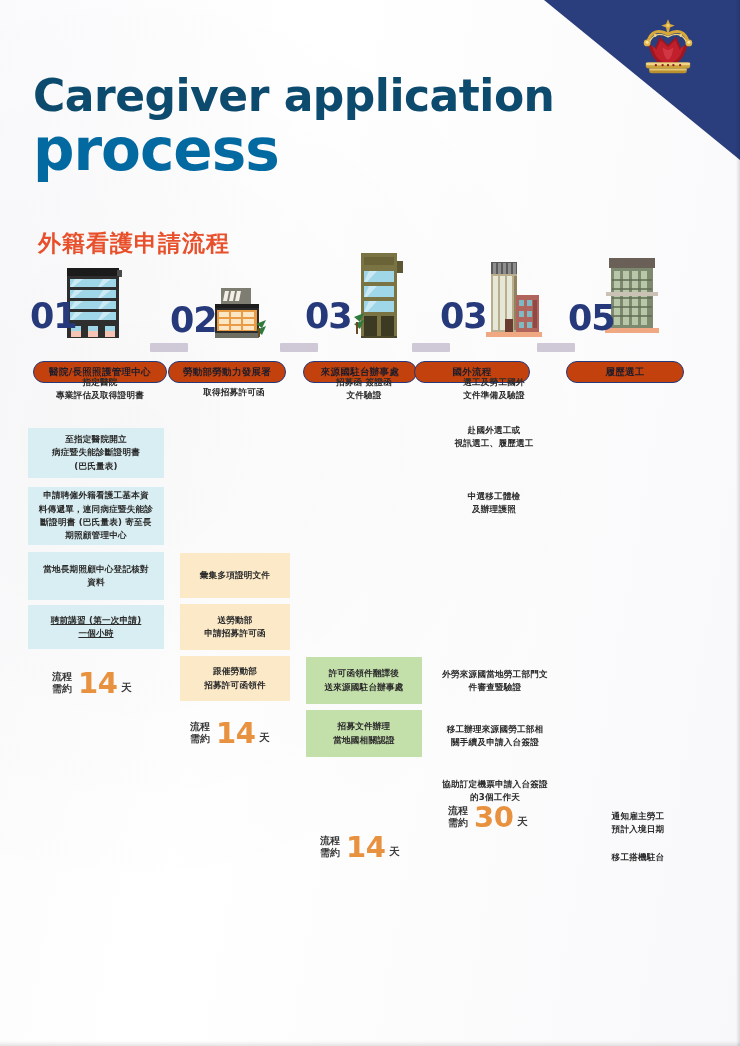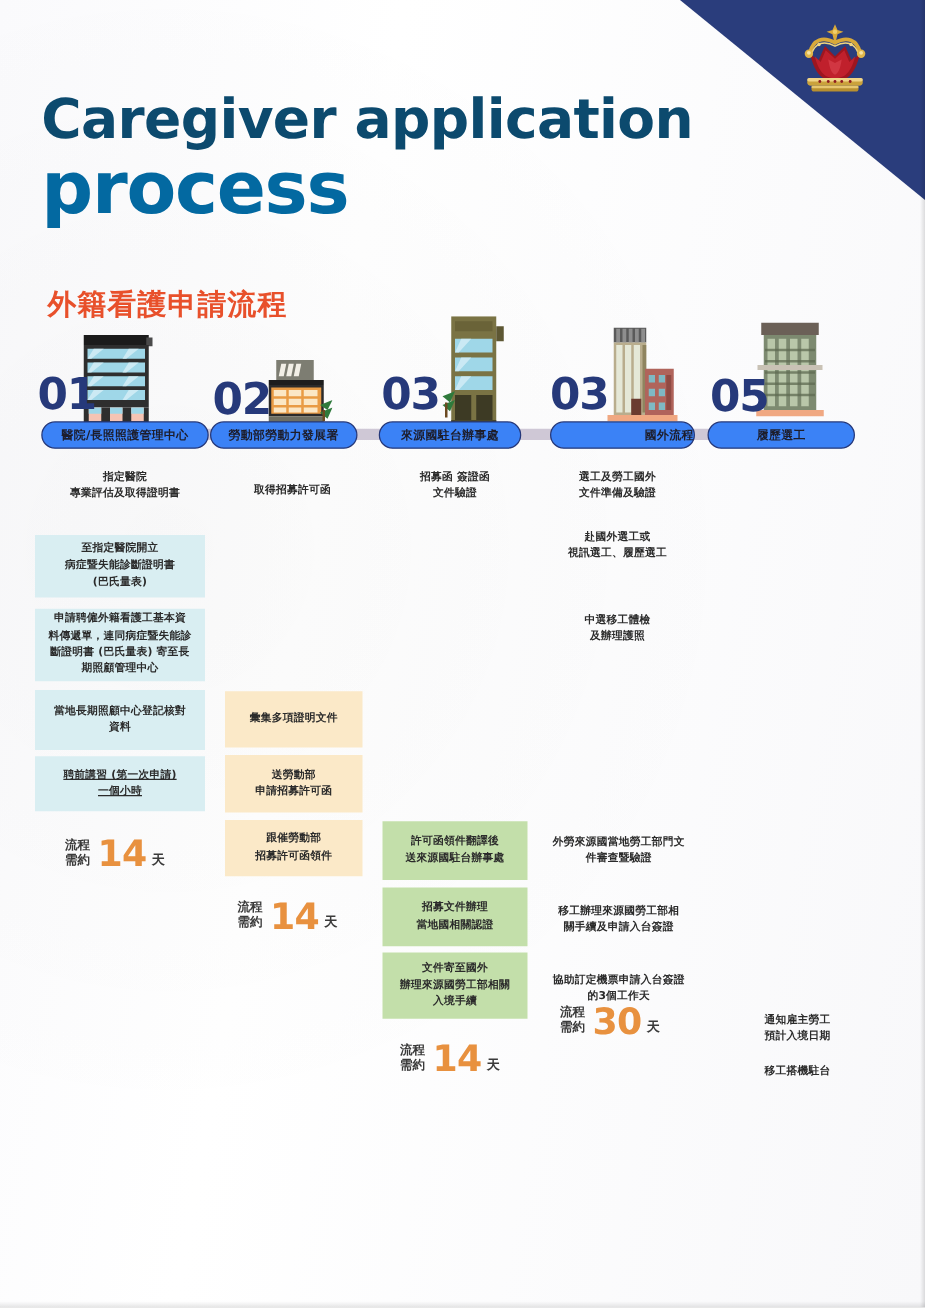--- a/index.html
+++ b/index.html
@@ -109,29 +109,30 @@
     height: 9px;
     background: #cfc8d6;
     top: 343px;
     border-radius: 1px;
   }
   .pill {
     position: absolute;
     height: 22px;
     border: 1.6px solid #25387a;
     border-radius: 13px;
-    background: #3b82f6;
+    background: #c2410c;
     display: flex;
     align-items: center;
     justify-content: center;
     font-size: 9.5px;
     font-weight: 700;
     color: #1d1d2b;
     letter-spacing: 0.3px;
     box-sizing: border-box;
+    margin-top: 24px;
   }
 
   
   .note {
     position: absolute;
     font-size: 8.6px;
     line-height: 1.5;
     font-weight: 700;
     color: #2b2b2b;
     text-align: center;
@@ -363,21 +364,21 @@
 
   <div class="pill" style="left:33px;  top:337px; width:134px;">
     <span>醫院/長照照護管理中心</span>
   </div>
   <div class="pill" style="left:168px; top:337px; width:118px;">
     <span>勞動部勞動力發展署</span>
   </div>
   <div class="pill" style="left:303px; top:337px; width:114px;">
     <span>來源國駐台辦事處</span>
   </div>
-  <div class="pill" style="left:440px; top:337px; width:116px;justify-content:flex-end;">
+  <div class="pill" style="left:414px; top:337px; width:116px;">
     <span>國外流程</span>
   </div>
   <div class="pill" style="left:566px; top:337px; width:118px;">
     <span>履歷選工</span>
   </div>
 
   <div class="note" style="left:28px;  top:376px; width:144px;">指定醫院<br>專業評估及取得證明書</div>
   <div class="note" style="left:178px; top:386px; width:112px;">取得招募許可函</div>
   <div class="note" style="left:308px; top:376px; width:112px;">招募函 簽證函<br>文件驗證</div>
   <div class="note" style="left:436px; top:376px; width:116px;">選工及勞工國外<br>文件準備及驗證</div>
@@ -404,21 +405,20 @@
     <span class="dur-label">
       <span>流程</span><br>
       <span>需約</span>
     </span>
     <span class="dur-num">14</span>
     <span class="dur-unit">天</span>
   </div>
 
   <div class="box green" style="left:306px; top:657px; width:116px; height:47px;">許可函領件翻譯後<br>送來源國駐台辦事處</div>
   <div class="box green" style="left:306px; top:710px; width:116px; height:47px;">招募文件辦理<br>當地國相關認證</div>
-  <div class="box green" style="left:306px; top:762px; width:116px; height:53px;">文件寄至國外<br>辦理來源國勞工部相關<br>入境手續</div>
 
   <div class="dur" style="left:320px; top:830px;">
     <span class="dur-label">
       <span>流程</span><br>
       <span>需約</span>
     </span>
     <span class="dur-num">14</span>
     <span class="dur-unit">天</span>
   </div>
 

